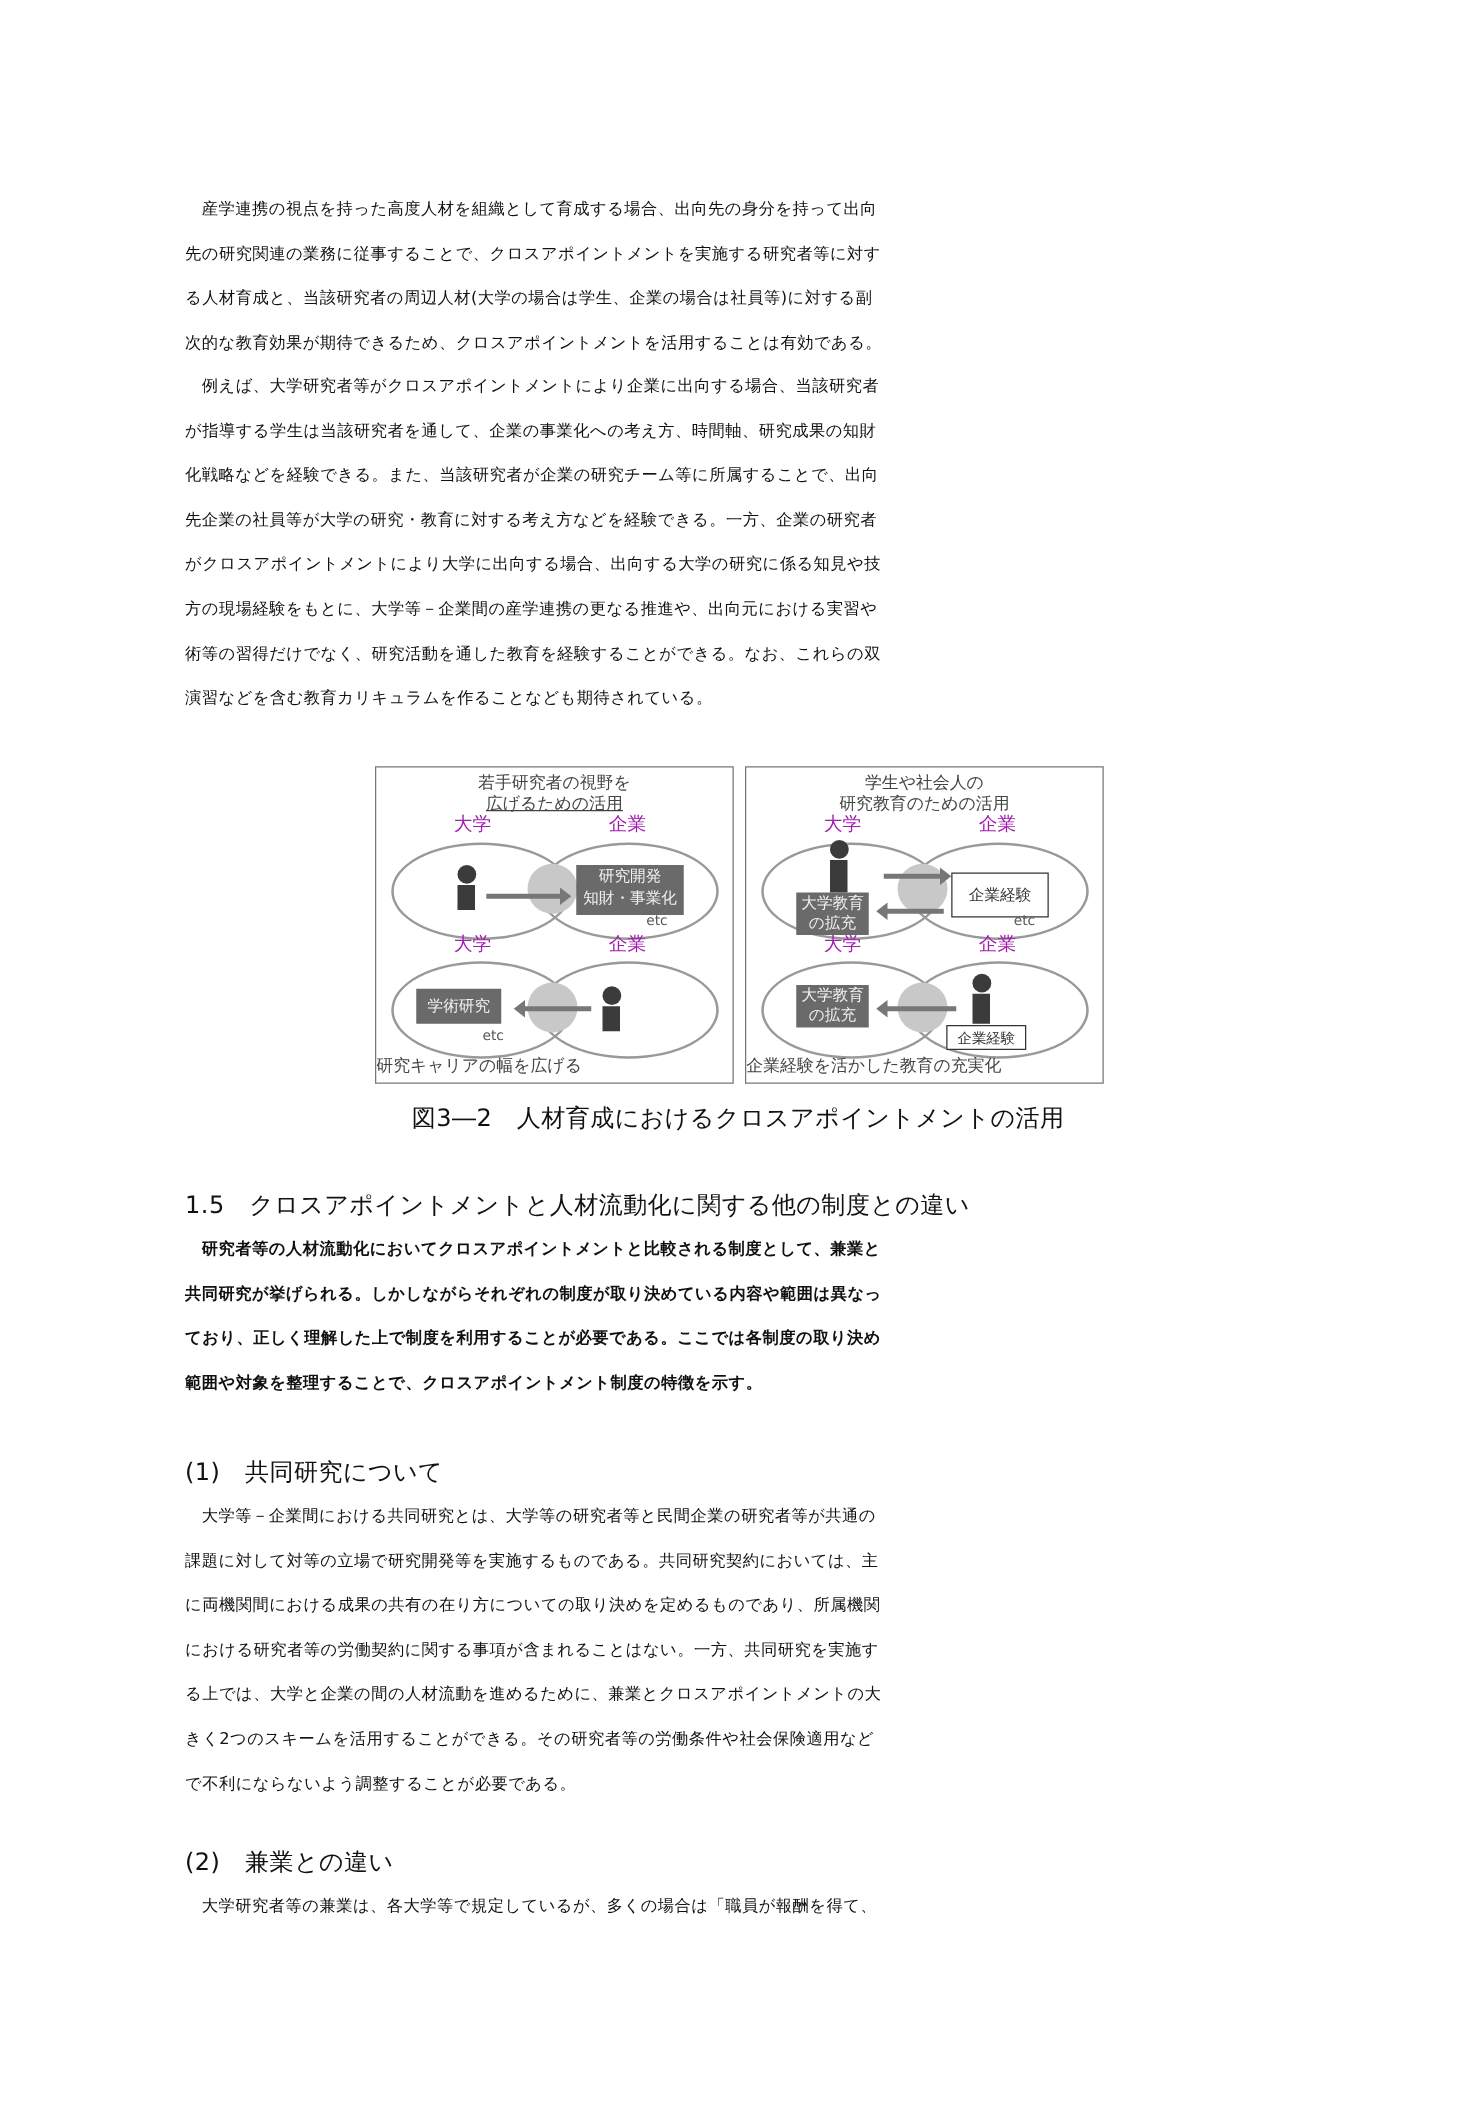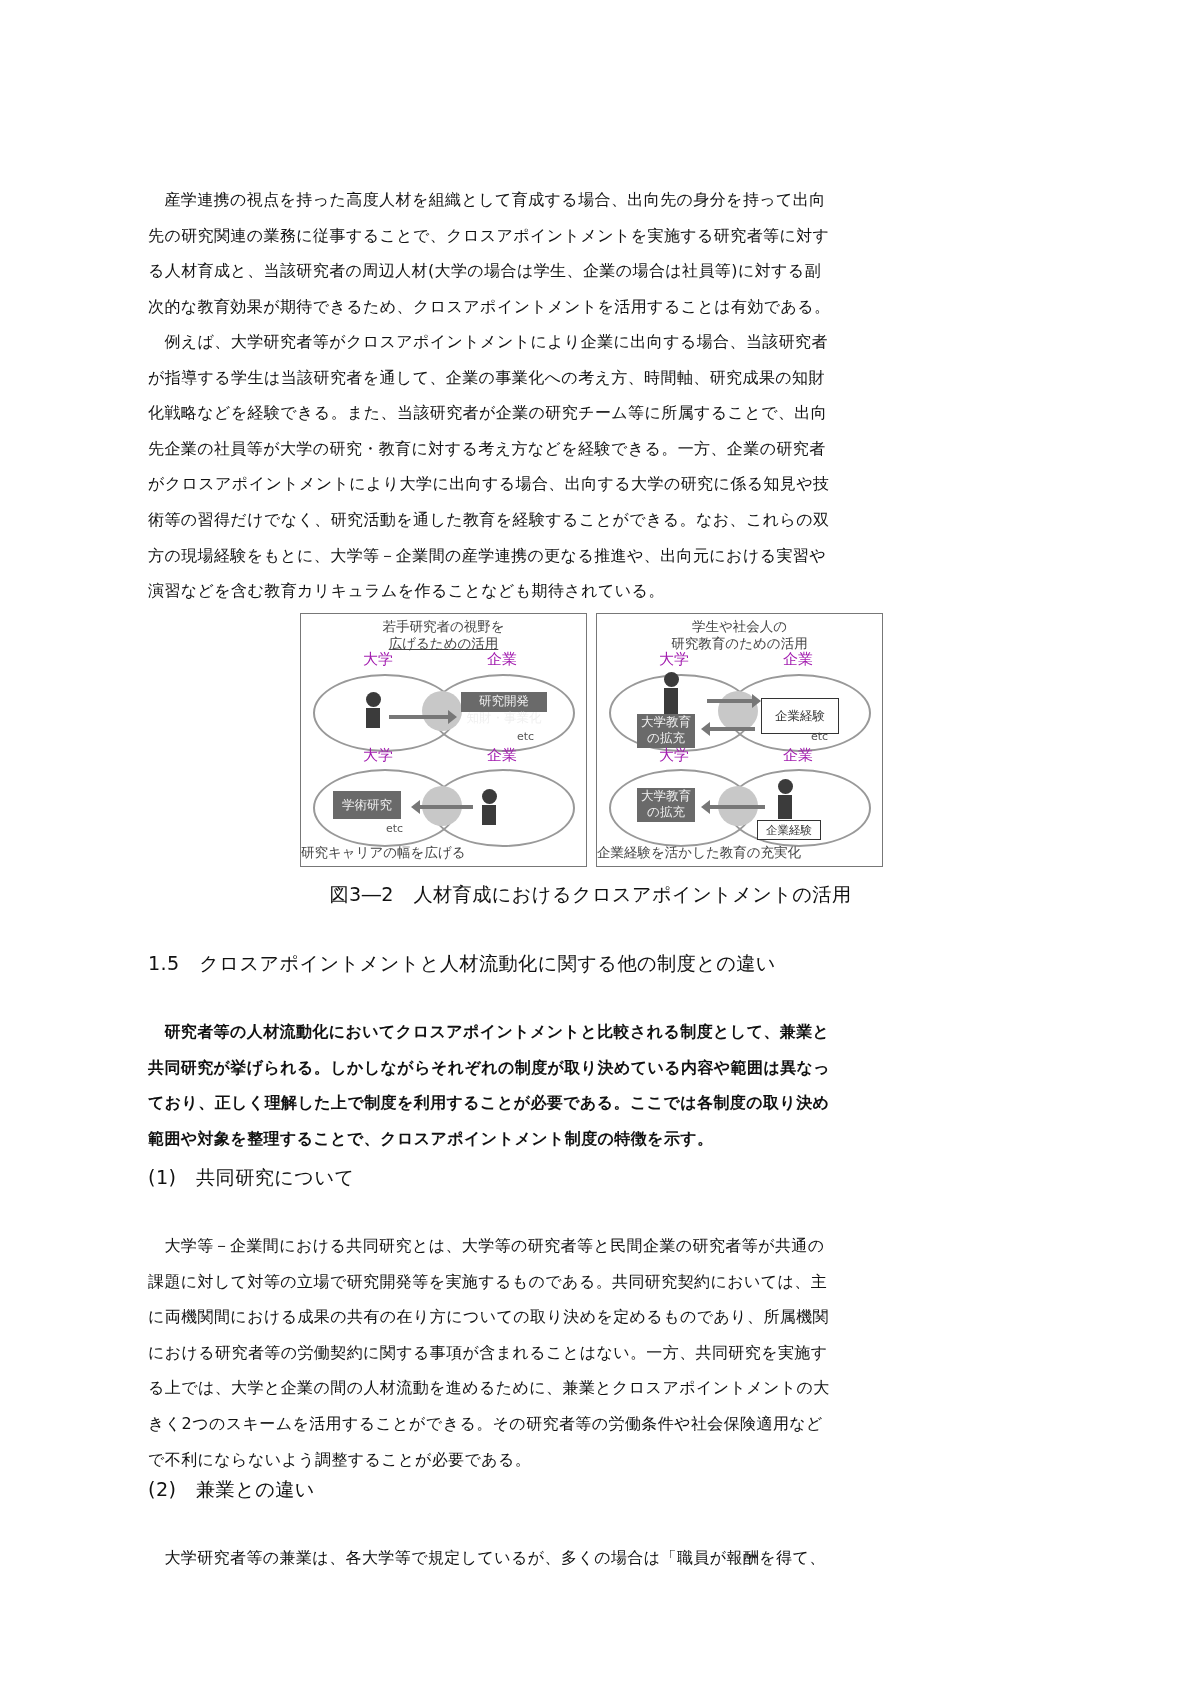--- a/index.html
+++ b/index.html
@@ -1,19 +1,19 @@
 <!DOCTYPE html>
 <html><head>
 <meta charset="utf-8">
 <style>
   html, body { margin:0; padding:0; background:#ffffff; }
   body { width:1181px; height:1695px; position:relative; overflow:hidden;
          font-family:"DejaVu Sans", "Liberation Sans", sans-serif; color:#111; }
-  .para { position:absolute; left:148px; width:886px; font-size:16px; line-height:35.6px;
-          letter-spacing:0.4px; text-align:justify;margin-top:32px; }
+  .para { position:absolute; left:148px; width:886px; font-size:13px; line-height:35.6px;
+          letter-spacing:0.4px; text-align:justify; }
   .para .line { display:block; white-space:nowrap; height:35.6px; }
   .heading { position:absolute; left:148px; font-size:19.2px; line-height:35.6px; white-space:nowrap; letter-spacing:0.4px; }
   .caption { position:absolute; left:0; width:1181px; text-align:center; font-size:19.2px; top:882px; letter-spacing:0.4px; }
 
   .figure { position:absolute; top:613px; left:300px; width:582px; height:254px; }
   .panel { position:absolute; top:0; width:285px; height:252px; border:1.5px solid #777; background:#fff; }
   .panel.left { left:0; }
   .panel.right { left:296px; }
   .panel .ttl { position:absolute; left:0; width:100%; text-align:center; font-size:13.5px; color:#444; line-height:16px; }
   .panel .lbl { position:absolute; font-size:15px; color:#a21caf; }
@@ -39,41 +39,41 @@
   <span class="line">る人材育成と、当該研究者の周辺人材(大学の場合は学生、企業の場合は社員等)に対する副</span>
   <span class="line">次的な教育効果が期待できるため、クロスアポイントメントを活用することは有効である。</span>
 </div>
 
 <div class="para" style="top:292px;">
   <span class="line">　例えば、大学研究者等がクロスアポイントメントにより企業に出向する場合、当該研究者</span>
   <span class="line">が指導する学生は当該研究者を通して、企業の事業化への考え方、時間軸、研究成果の知財</span>
   <span class="line">化戦略などを経験できる。また、当該研究者が企業の研究チーム等に所属することで、出向</span>
   <span class="line">先企業の社員等が大学の研究・教育に対する考え方などを経験できる。一方、企業の研究者</span>
   <span class="line">がクロスアポイントメントにより大学に出向する場合、出向する大学の研究に係る知見や技</span>
+  <span class="line">方の現場経験をもとに、大学等－企業間の産学連携の更なる推進や、出向元における実習や</span>
   <span class="line">術等の習得だけでなく、研究活動を通した教育を経験することができる。なお、これらの双</span>
-  <span class="line">方の現場経験をもとに、大学等－企業間の産学連携の更なる推進や、出向元における実習や</span>
   <span class="line">演習などを含む教育カリキュラムを作ることなども期待されている。</span>
 </div>
 
 <div class="figure">
 
   <div class="panel left">
     <div class="ttl" style="top:4px;">若手研究者の視野を</div>
     <div class="ttl" style="top:21px;text-decoration:underline;">広げるための活用</div>
     <div class="lbl" style="left:62px; top:36px;">大学</div>
     <div class="lbl" style="left:186px; top:36px;">企業</div>
     <div class="ellipse" style="left:12px; top:60px; width:140px; height:74px;"></div>
     <div class="ellipse" style="left:130px; top:60px; width:140px; height:74px;"></div>
     <div class="overlap" style="left:121px; top:77px;"></div>
     <div class="person" style="left:64px; top:78px;">
         <div class="head"></div>
         <div class="body"></div>
       </div>
     <div class="arrow r" style="left:88px; top:101px; width:60px;"></div>
-    <div class="box-dark" style="left:160px; top:78px; width:86px; height:20px;">
+    <div class="box-dark" style="left:160px; top:78px; width:86px; height:40px;">
       <div>研究開発</div>
       <div>知財・事業化</div>
     </div>
     <div class="etc" style="left:216px; top:116px;">etc</div>
 
     <div class="lbl" style="left:62px; top:132px;">大学</div>
     <div class="lbl" style="left:186px; top:132px;">企業</div>
     <div class="ellipse" style="left:12px; top:155px; width:140px; height:74px;"></div>
     <div class="ellipse" style="left:130px; top:155px; width:140px; height:74px;"></div>
     <div class="overlap" style="left:121px; top:172px;"></div>

